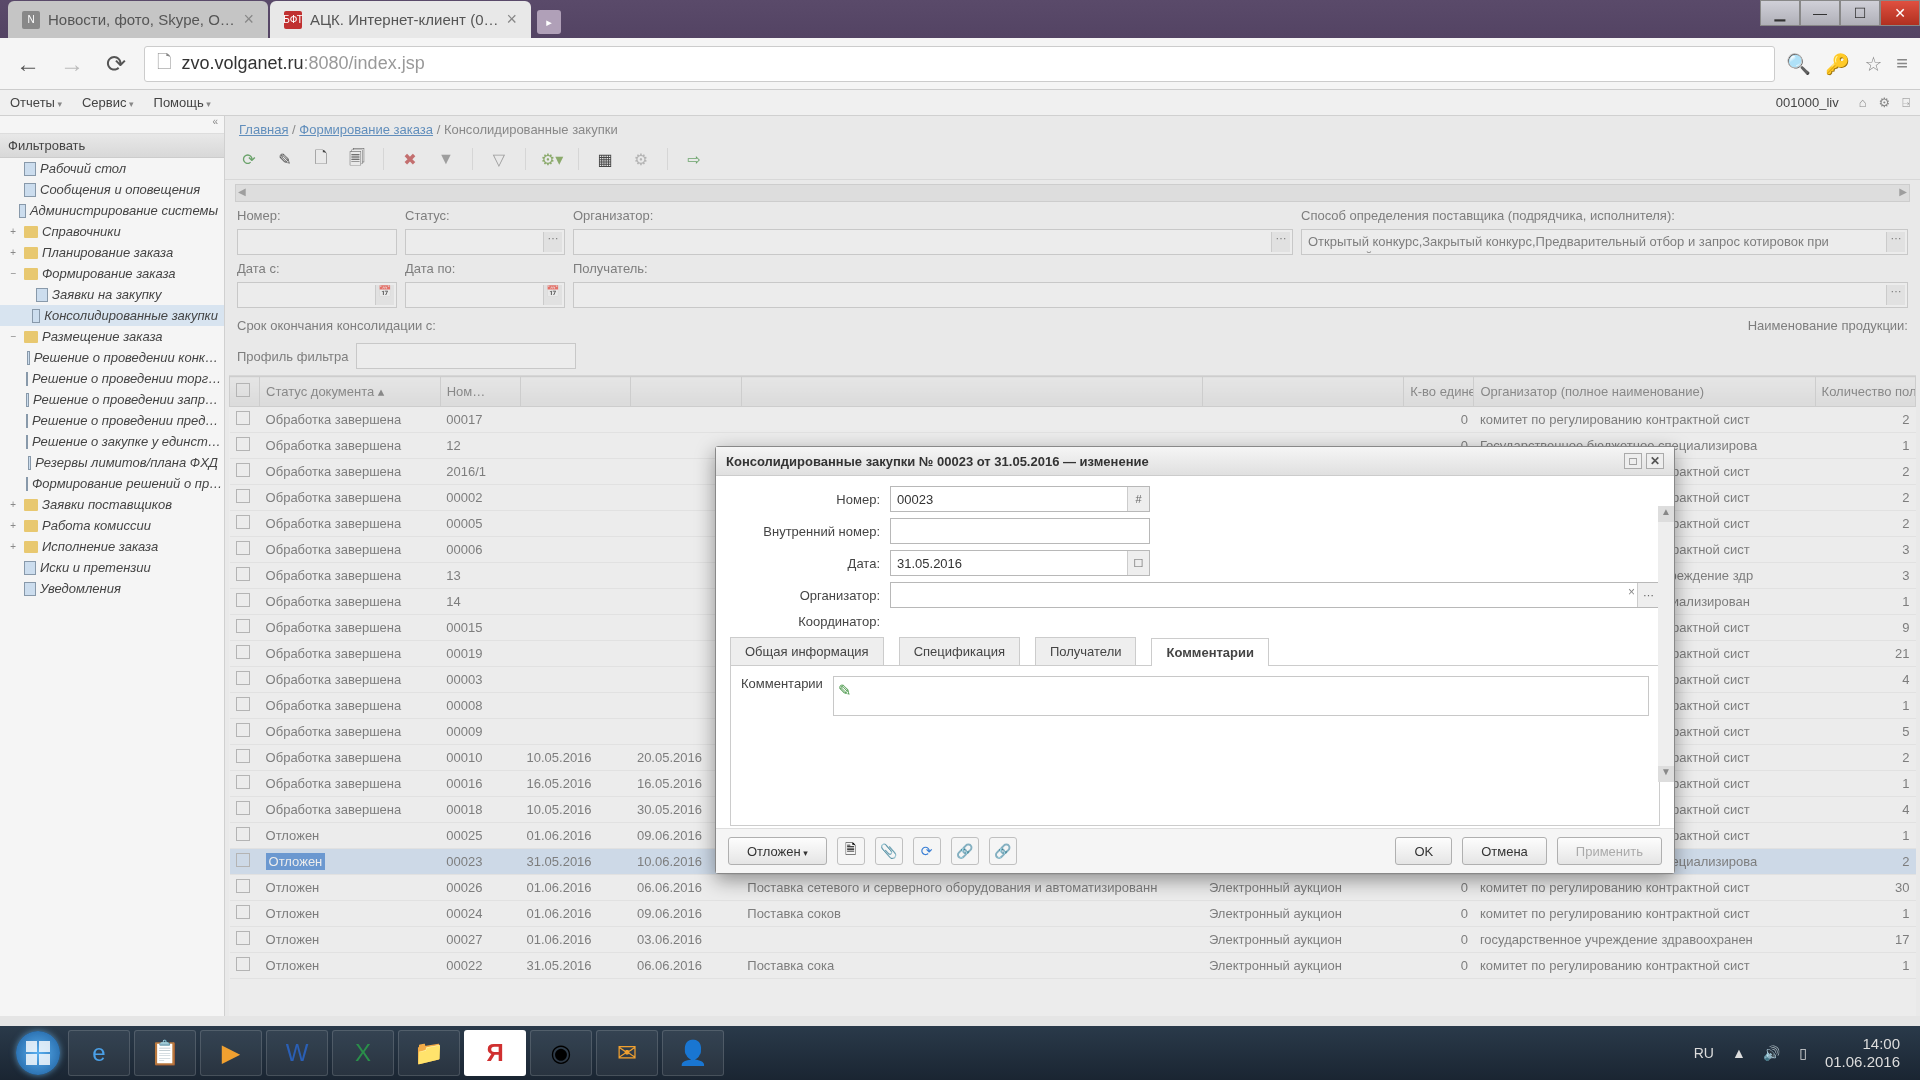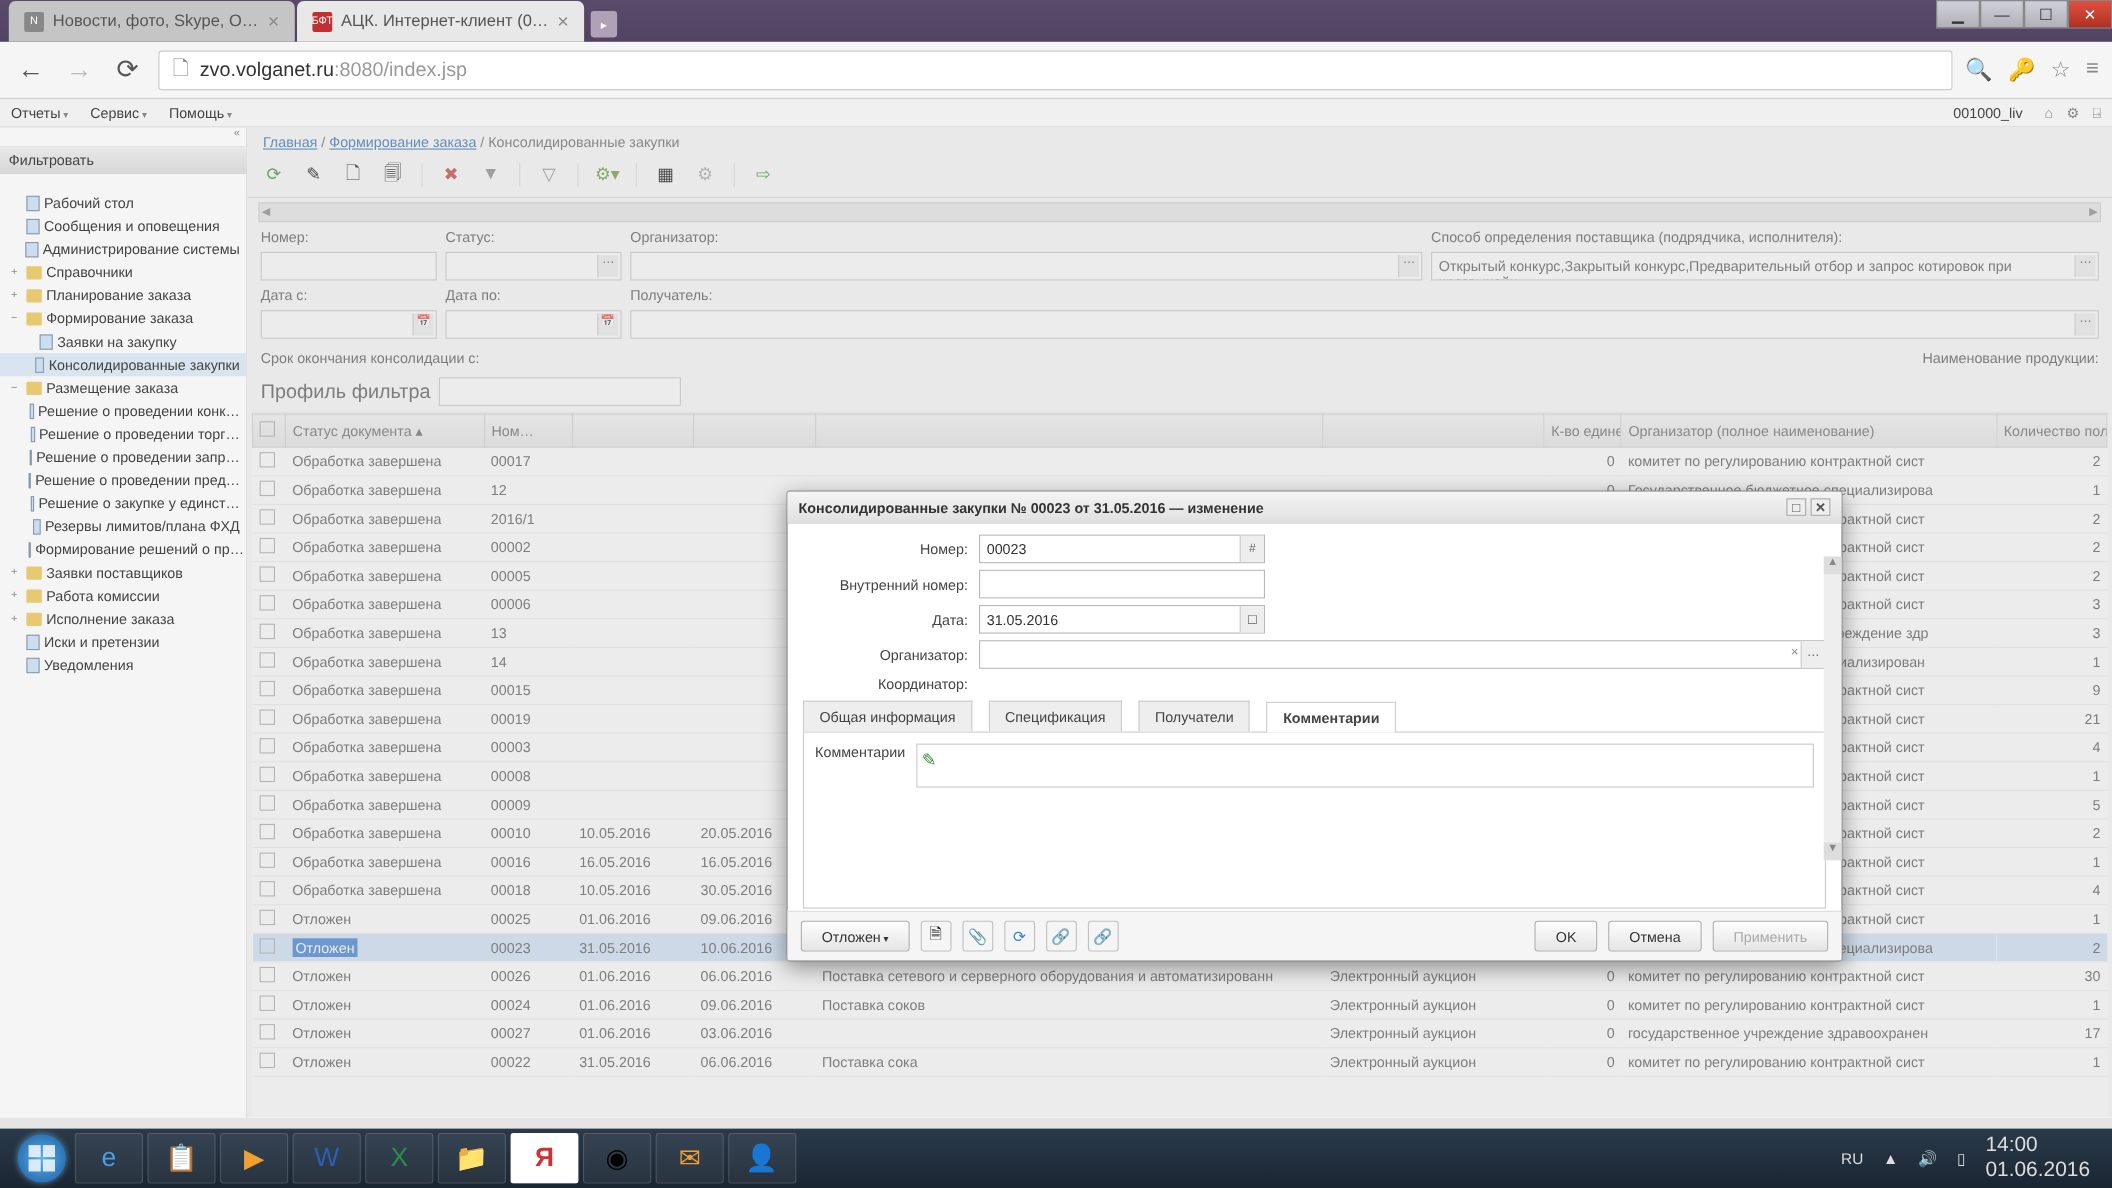--- a/index.html
+++ b/index.html
@@ -30,21 +30,21 @@
 .app-menubar { height: 26px; background: #f0f0f0; border-bottom: 1px solid #d0d0d0; display: flex; align-items: center; padding: 0 10px; font-size: 13px; color: #444; gap: 20px; }
 .app-menubar .spacer { flex: 1; }
 .app-menubar .dd::after { content: " ▾"; font-size: 9px; color: #888; }
 .app-menubar .right-icons { display: flex; gap: 12px; color: #888; }
 
 
 .main { display: flex; height: 900px; background: #f0f0f0; }
 .sidebar { width: 225px; background: #f5f5f5; border-right: 1px solid #d0d0d0; display: flex; flex-direction: column; }
 .sidebar-collapse { height: 18px; border-bottom: 1px solid #ddd; text-align: right; padding-right: 6px; color: #888; font-size: 10px; }
 .filter-head { background: linear-gradient(#e8e8e8,#d8d8d8); padding: 4px 8px; font-size: 13px; color: #444; border-bottom: 1px solid #ccc; }
-.tree { padding: 16px 0; overflow: hidden; }
+.tree { padding: 0 0; overflow: hidden; font-style: italic; }
 .tree-item { padding: 3px 6px 3px 10px; font-size: 13px; color: #444; white-space: nowrap; display: flex; align-items: center; gap: 4px; }
 .tree-item.l1 { padding-left: 22px; }
 .tree-item.sel { background: #d8e4f0; }
 .tree-item .tgl { color: #888; font-size: 10px; width: 10px; }
 .tree-item .fold { width: 14px; height: 12px; background: #e8c870; border-radius: 1px; }
 .tree-item .doc { width: 12px; height: 14px; background: #cde; border: 1px solid #89a; }
 
 .content { flex: 1; background: #fafafa; display: flex; flex-direction: column; position: relative; overflow: hidden; }
 .breadcrumb { padding: 6px 14px; font-size: 13px; color: #666; }
 .breadcrumb a { color: #2a6fb5; text-decoration: underline; }
@@ -55,21 +55,21 @@
 .hscroll::before { content: '◀'; position: absolute; left: 2px; top: 1px; font-size: 10px; color: #888; }
 .hscroll::after { content: '▶'; position: absolute; right: 2px; top: 1px; font-size: 10px; color: #888; }
 
 .filters-zone { padding: 6px 12px; display: grid; grid-template-columns: 160px 160px 720px 1fr; gap: 6px 8px; font-size: 13px; color: #555; }
 .lbl { font-size: 13px; color: #555; }
 .inp { height: 26px; border: 1px solid #c8c8c8; background: #fff; }
 .inp.combo { position: relative; }
 .inp.combo::after { content: '⋯'; position: absolute; right: 2px; top: 2px; width: 18px; height: 20px; background: #eee; border-left: 1px solid #ccc; text-align: center; font-size: 11px; color: #555; }
 .inp.date::after { content: '📅'; position: absolute; right: 2px; top: 2px; width: 18px; font-size: 11px; }
 .row2 { padding: 4px 12px; display: flex; gap: 10px; align-items: center; }
-.profile-row { padding: 6px 12px; display: flex; align-items: center; gap: 8px; font-size: 18px; color: #555; }
+.profile-row { padding: 6px 12px; display: flex; align-items: center; gap: 8px; font-size: 13px; color: #555; }
 
 .grid-wrap { flex: 1; overflow: hidden; border-top: 1px solid #ddd; margin: 0 4px; background: #fff; }
 .grid { width: 100%; border-collapse: collapse; font-size: 13px; color: #555; table-layout: fixed; }
 .grid th { background: linear-gradient(#f5f5f5,#e5e5e5); border: 1px solid #d0d0d0; padding: 6px 6px; font-weight: normal; color: #666; text-align: left; white-space: nowrap; overflow: hidden; }
 .grid td { border-bottom: 1px solid #eee; padding: 4px 6px; white-space: nowrap; overflow: hidden; text-overflow: ellipsis; }
 .grid tr.sel td { background: #cfe2f8; }
 .grid tr.sel td .status-sel { background: #3a7fd5; color: #fff; padding: 1px 3px; }
 .chk { width: 14px; height: 14px; border: 1px solid #aaa; display: inline-block; }
 
 .footer-count { padding: 4px 12px; font-size: 13px; color: #444; background: #f0f0f0; border-top: 1px solid #ddd; font-weight: bold; }
@@ -102,21 +102,21 @@
 .modal-scroll { position: absolute; right: 0; top: 30px; bottom: 46px; width: 16px; background: #eee; }
 .modal-scroll .up, .modal-scroll .dn { height: 16px; background: #ddd; text-align: center; font-size: 10px; color: #888; }
 
 
 .taskbar { position: absolute; left: 0; right: 0; bottom: 0; height: 54px; background: linear-gradient(#2a3a4a, #1a2532); display: flex; align-items: center; padding: 0 8px; }
 .start { width: 60px; height: 48px; display: flex; align-items: center; justify-content: center; }
 .start-orb { width: 44px; height: 44px; border-radius: 50%; background: radial-gradient(#5ab0f0,#1a5a9a); box-shadow: 0 0 6px rgba(120,200,255,0.6); display: grid; grid-template: 1fr 1fr / 1fr 1fr; gap: 2px; padding: 10px; }
 .start-orb span { background: #fff; opacity: 0.8; }
 .tb-app { width: 62px; height: 46px; margin-right: 4px; border: 1px solid rgba(255,255,255,0.15); border-radius: 3px; display: flex; align-items: center; justify-content: center; font-size: 24px; background: rgba(255,255,255,0.06); }
 .tray { margin-left: auto; display: flex; align-items: center; gap: 18px; color: #ddd; font-size: 14px; padding-right: 12px; }
-.tray .clock { text-align: left; font-size: 19px; line-height: 1.2; }
+.tray .clock { text-align: right; font-size: 15px; line-height: 1.2; }
 </style>
 </head>
 <body>
 
 <div class="browser-chrome">
   <div class="window-controls">
     <div class="wc">▁</div>
     <div class="wc">—</div>
     <div class="wc">☐</div>
     <div class="wc close">✕</div>

